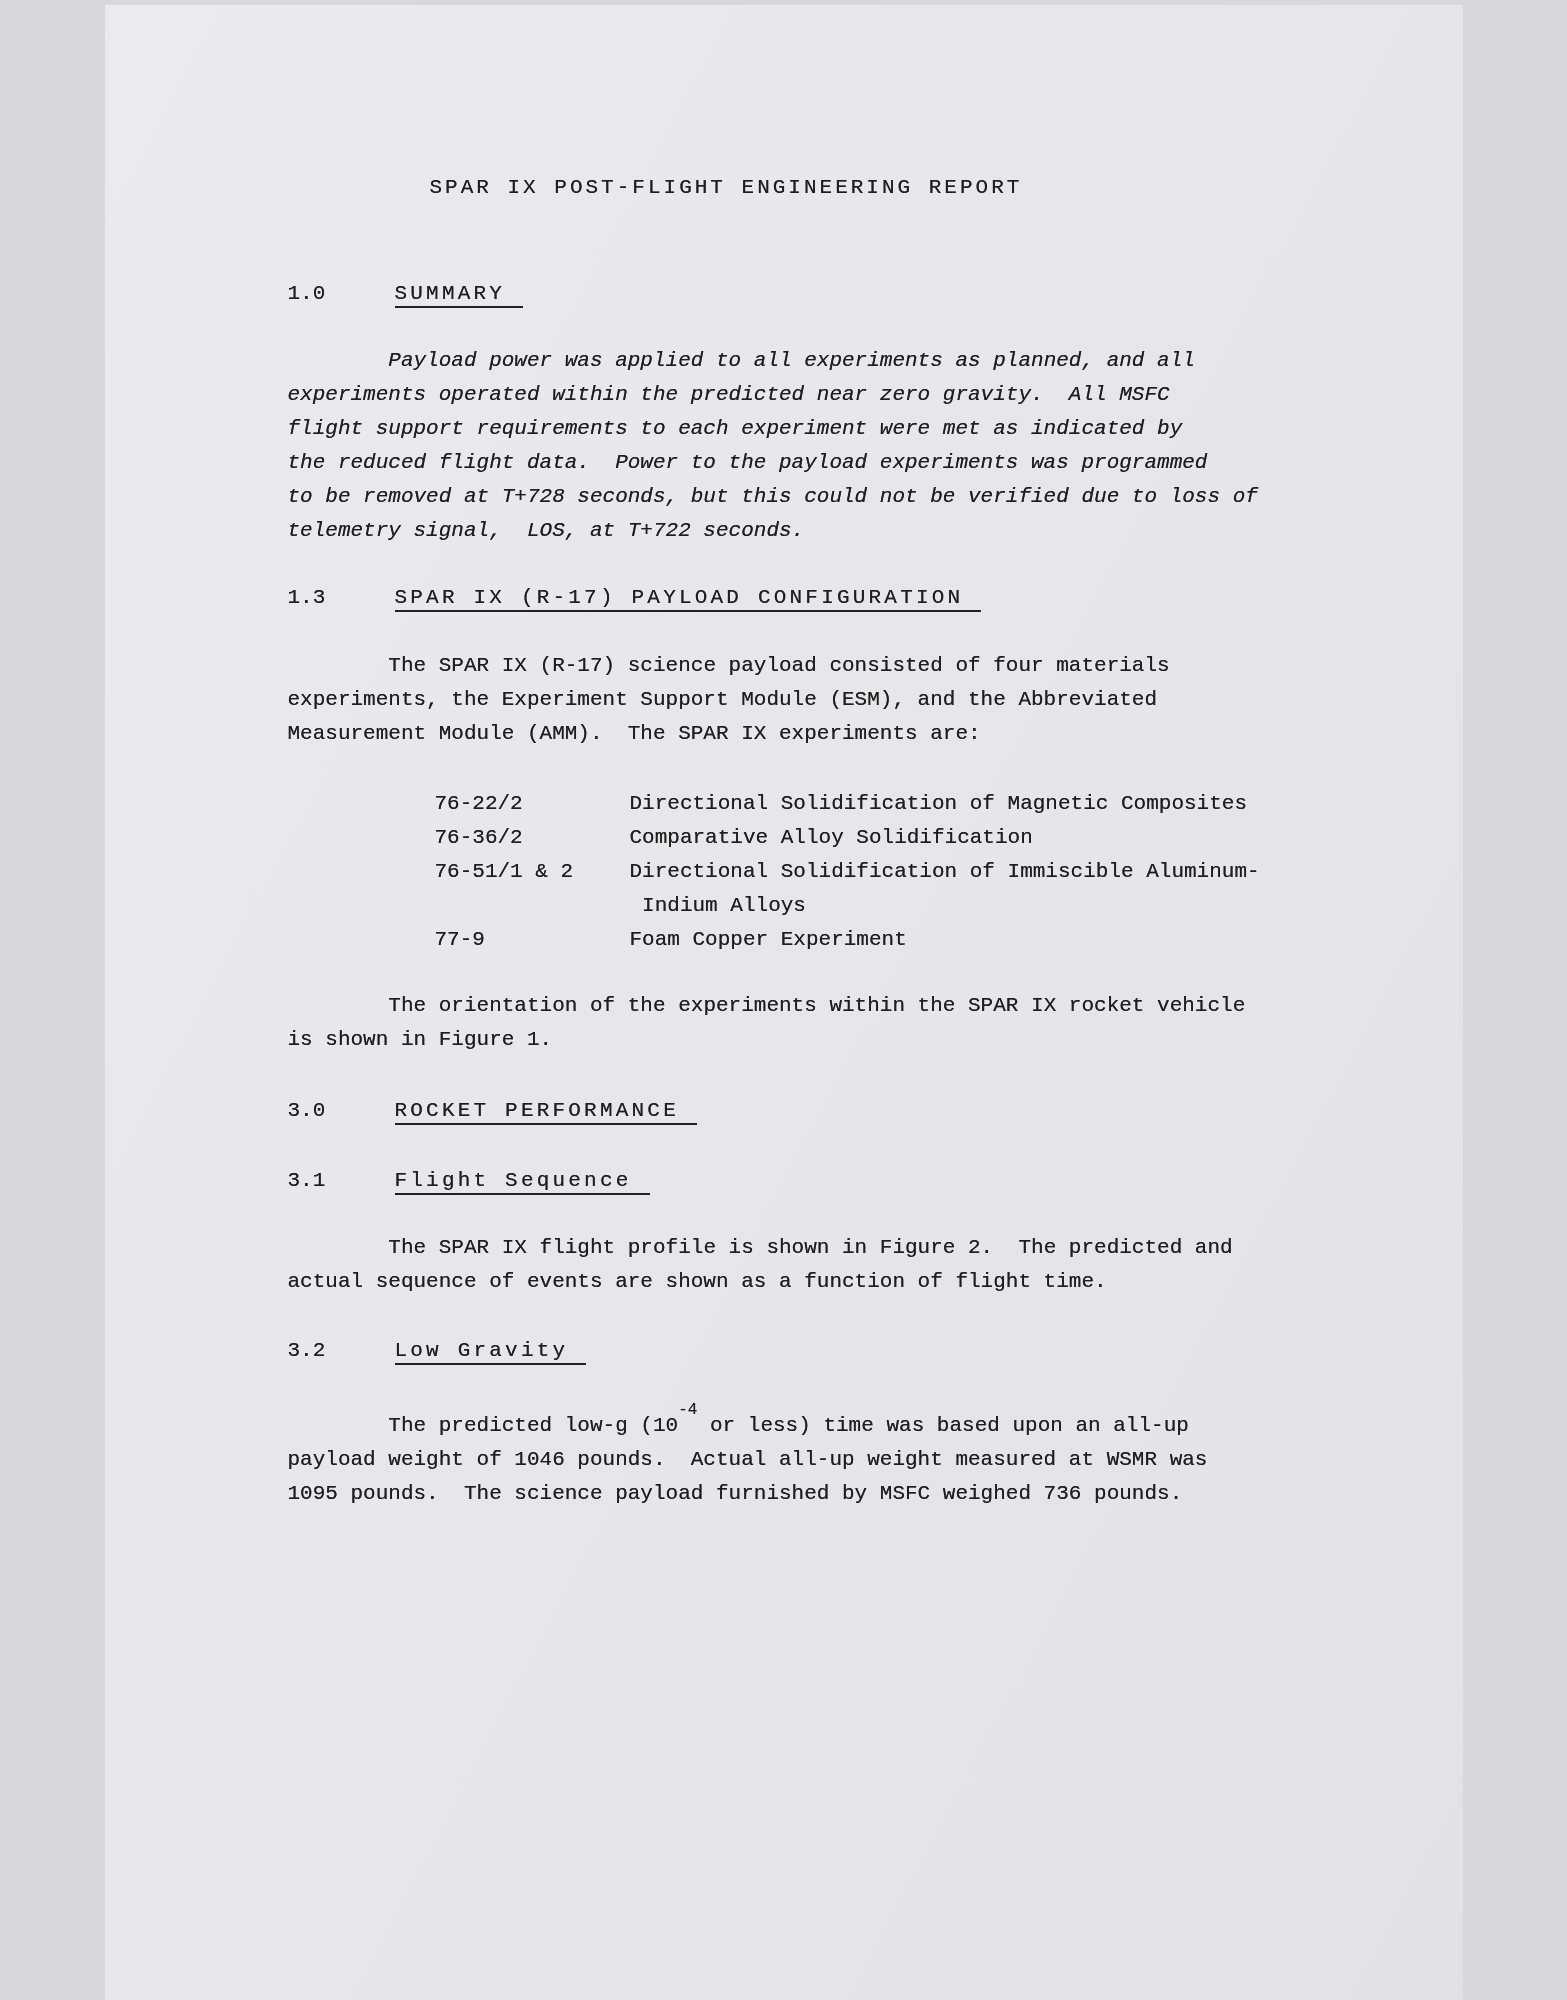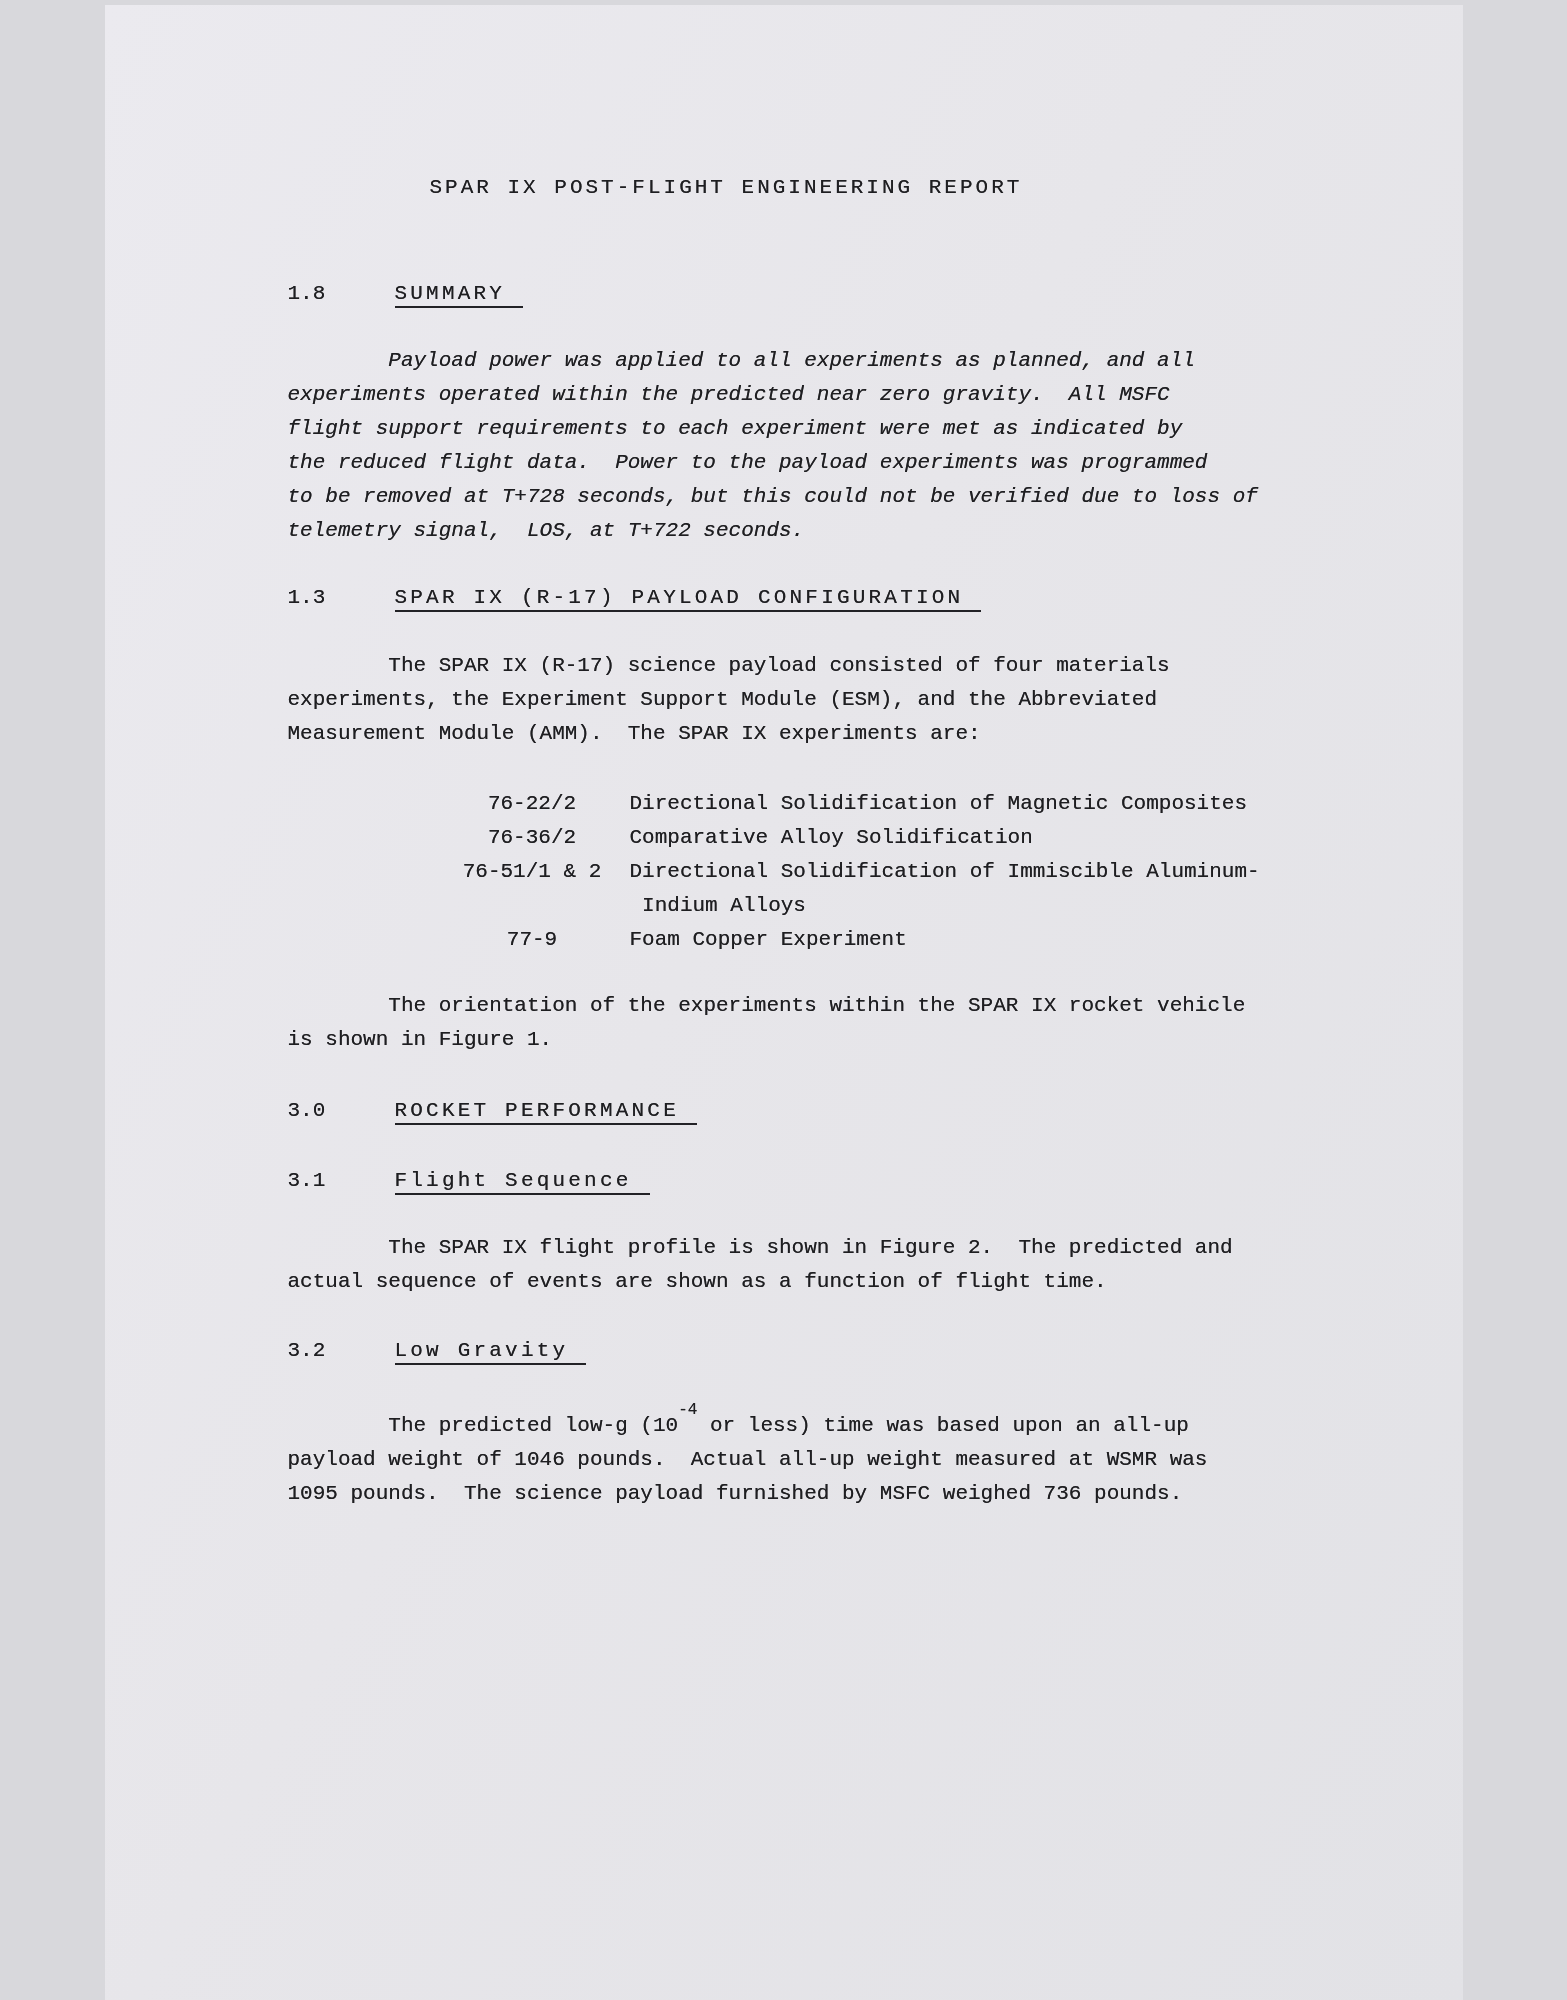--- a/index.html
+++ b/index.html
@@ -45,21 +45,21 @@
   .m-list { margin-top: 36px; }
   .m-p4   { margin-top: 32px; }
   .m-h3   { margin-top: 37px; }
   .m-h31  { margin-top: 36px; }
   .m-p5   { margin-top: 33px; }
   .m-h32  { margin-top: 35px; }
   .m-p6   { margin-top: 34px; }
   .m-p7   { margin-top: 33px; }
   .explist { margin-left: 147px; }
   .exprow { display: flex; }
-  .expid  { flex: none; width: 195px; white-space: pre; text-align: center; }
+  .expid  { flex: none; width: 195px; white-space: pre; }
   .expdesc { white-space: pre-wrap; }
   sup.exp {
     position: relative;
     top: -9px;
     font-size: 16px;
     letter-spacing: 0;
   }
   .footer {
     position: absolute;
     left: 0;
@@ -89,21 +89,21 @@
   }
 </style>
 </head>
 <body>
 
 <div class="page">
   <div class="content">
 
     <div class="doc-title">SPAR IX POST-FLIGHT ENGINEERING REPORT</div>
 
-    <div class="section m-h1"><span class="secnum">1.8</span><span class="sectitle">SUMMARY</span></div>
+    <div class="section m-h1"><span class="secnum">1.0</span><span class="sectitle">SUMMARY</span></div>
 
 
     <div class="para m-p2">        Payload power was applied to all experiments as planned, and all
 experiments operated within the predicted near zero gravity.  All MSFC
 flight support requirements to each experiment were met as indicated by
 the reduced flight data.  Power to the payload experiments was programmed
 to be removed at T+728 seconds, but this could not be verified due to loss of
 telemetry signal,  LOS, at T+722 seconds.</div>
 
     <div class="section m-h2"><span class="secnum">1.3</span><span class="sectitle">SPAR IX (R-17) PAYLOAD CONFIGURATION</span></div>

